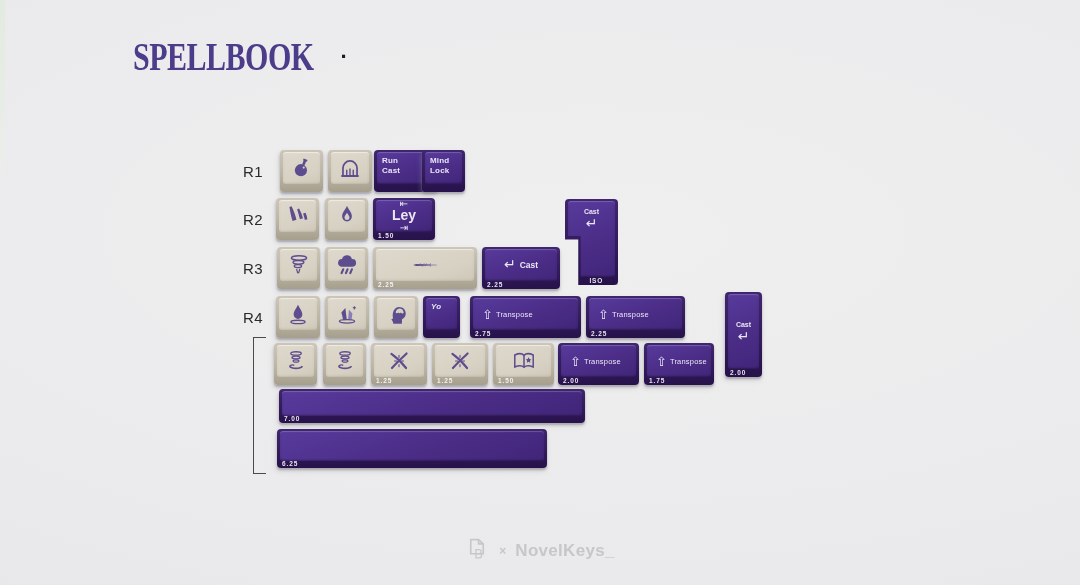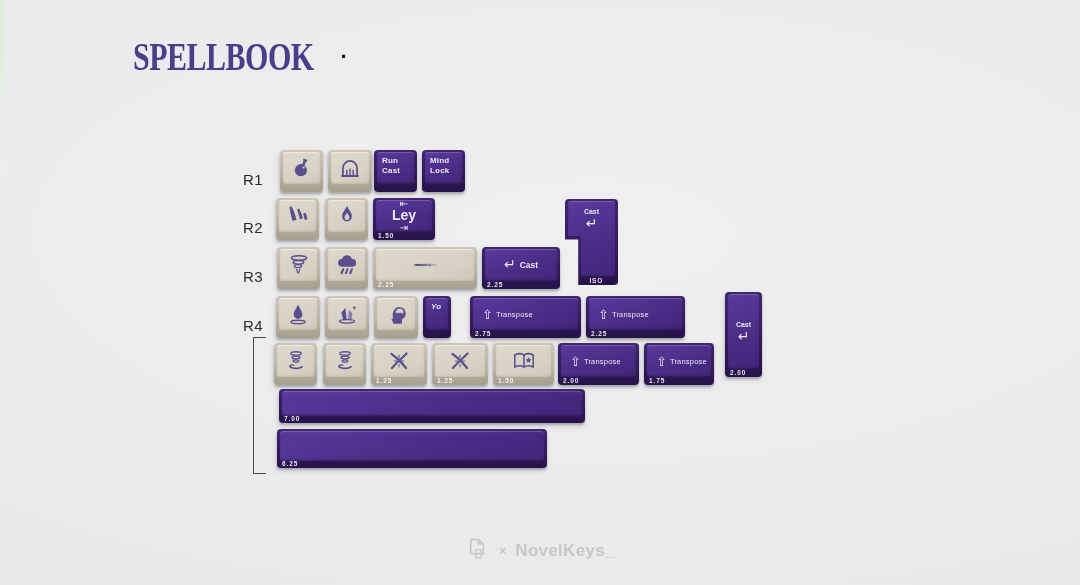--- a/index.html
+++ b/index.html
@@ -8,21 +8,21 @@
          font-family:"Liberation Sans", sans-serif;}
   .edge-tint{position:absolute;left:0;top:0;width:5px;height:175px;
              background:linear-gradient(180deg,#e2ebdf,#ecedec);}
   
   .title{position:absolute;left:133px;top:40px;display:flex;align-items:center;gap:27px;}
   .brand{display:inline-block;font-family:"Liberation Serif", serif;font-weight:700;
          font-size:30px;color:#4c3c8a;letter-spacing:-.5px;transform:scaleY(1.32);transform-origin:left center;}
   .dot{font-size:22px;color:#1c1c1c;font-weight:700;line-height:1;}
   .subtitle{font-size:17px;color:#121212;letter-spacing:.4px;font-weight:500;}
   
-  .rowlab{position:absolute;left:243px;width:30px;font-size:15px;color:#2a2a2a;letter-spacing:.5px;margin-top:8px;}
+  .rowlab{position:absolute;left:243px;width:30px;font-size:15px;color:#2a2a2a;letter-spacing:.5px;}
   
   .key{position:absolute;border-radius:4px;
        box-shadow:0 2px 2px rgba(130,130,138,.5), -1px 3px 5px rgba(150,150,158,.35);}
   .key.beige{background:linear-gradient(180deg,#cdc6b7 0%,#bcb4a3 60%,#a79f8d 100%);}
   .key.purple{background:linear-gradient(180deg,#40266f 0%,#321a5c 60%,#27124a 100%);}
   .key .top{position:absolute;left:3px;right:3px;top:2px;bottom:8px;border-radius:3px;overflow:hidden;}
   .key.beige .top{background:linear-gradient(160deg,#ded9cd 0%,#d7d1c3 70%,#cfc8b9 100%);
        box-shadow:inset 0 1px 1px rgba(255,255,255,.55), inset 0 -1px 2px rgba(90,80,60,.15);}
   .key.purple .top{background:linear-gradient(160deg,#573a9c 0%,#4a2c85 60%,#41257a 100%);
        box-shadow:inset 0 1px 1px rgba(255,255,255,.22), inset 0 -1px 2px rgba(0,0,0,.35);}
@@ -95,21 +95,21 @@
         <div class="top">
           <div class="leg icon">
             <svg viewBox="0 0 24 24" fill="none" stroke="#5d4d8e">
               <path d="M5.5 19 V12 a6.5 6.5 0 0 1 13 0 V19" stroke-width="1.6"></path>
               <path d="M9 19 v-5.5 M12 19 v-6.5 M15 19 v-5.5" stroke-width="1.3"></path>
               <path d="M4 19.4 h16" stroke-width="1.8"></path>
             </svg>
           </div>
         </div>
       </div>
-      <div class="key purple" style="left: 374px; top: 150px; width: 43px; height: 42px;">
+      <div class="key purple" style="left: 374px; top: 150px; width: 43px; height: 42px; padding-left: 21px;">
         <div class="top">
           <div class="leg lines">
             <div>Run</div>
             <div>Cast</div>
           </div>
         </div>
       </div>
       <div class="key purple" style="left: 422px; top: 150px; width: 43px; height: 42px;">
         <div class="top">
           <div class="leg lines">
@@ -229,21 +229,21 @@
       <div class="key beige" style="left: 374px; top: 296px; width: 44px; height: 42px;">
         <div class="top">
           <div class="leg icon">
             <svg viewBox="0 0 24 24">
               <path fill="#5d4d8e" d="M9.5 21 c0-1.5-.6-2.4-1.8-4.2 l1.6-.6 C8 10 10.8 5.5 15 5.5 c3.4 0 6 2.6 6 6 0 2.6-1.4 4.4-3.4 5.4 L17.4 21 Z"></path>
               <path fill="#d7d1c3" d="M14.8 7 a4.3 4.3 0 0 1 4.3 4 c-1 .8-2.2 .4-2.6-.4 -.6 .9-1.9 .9-2.5 .1 -.7 .8-2 .6-2.4-.3 A4.3 4.3 0 0 1 14.8 7 Z"></path>
             </svg>
           </div>
         </div>
       </div>
-      <div class="key purple" style="left: 423px; top: 296px; width: 28px; height: 42px; font-style: italic;">
+      <div class="key purple" style="left: 423px; top: 296px; width: 37px; height: 42px; font-style: italic;">
         <div class="top">
           <div class="leg lines">
             <div>Yo</div>
           </div>
         </div>
       </div>
       <div class="key purple" style="left: 470px; top: 296px; width: 111px; height: 42px;">
         <div class="top">
           <div class="leg shift">
             <span class="sa">⇧</span>

